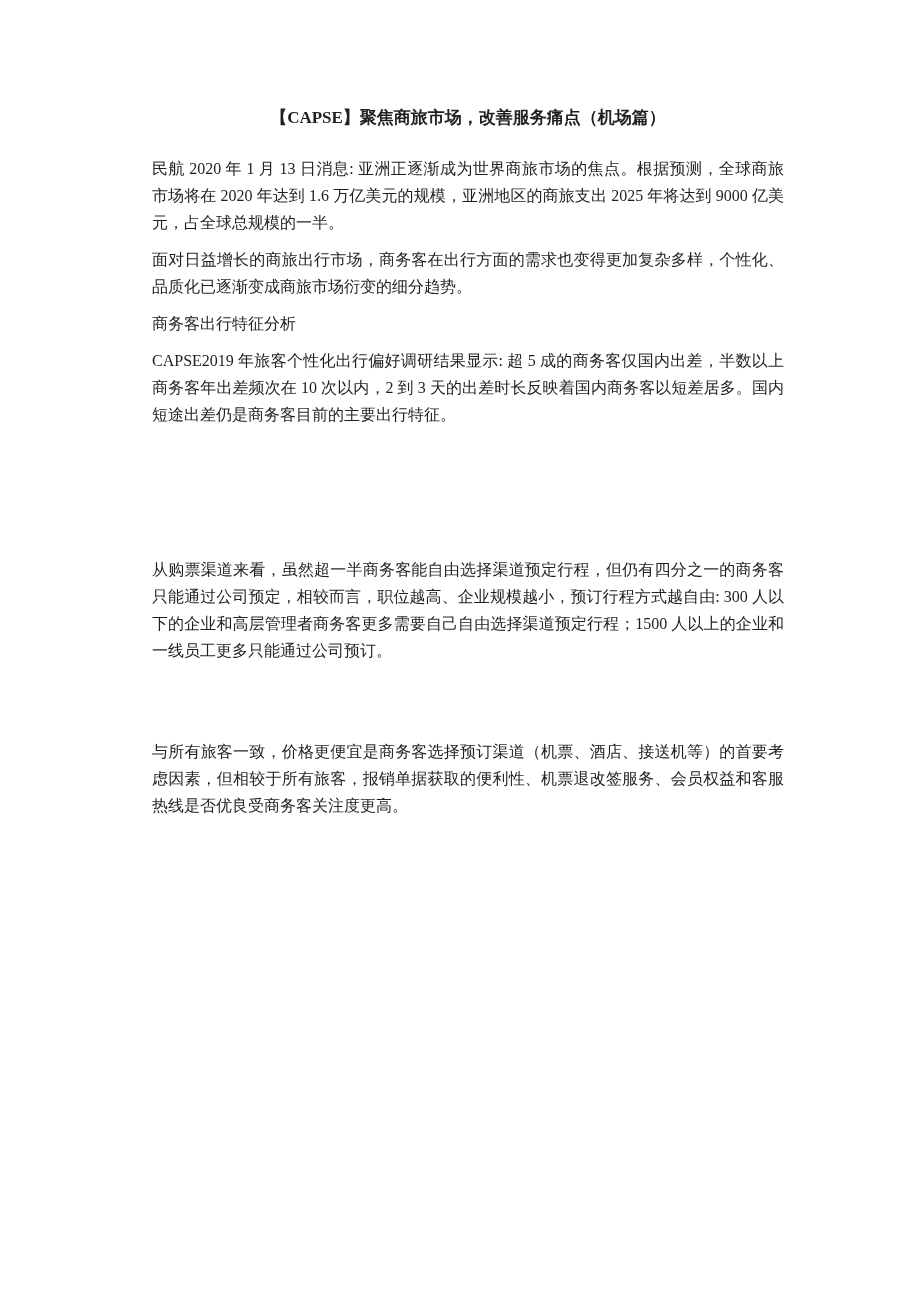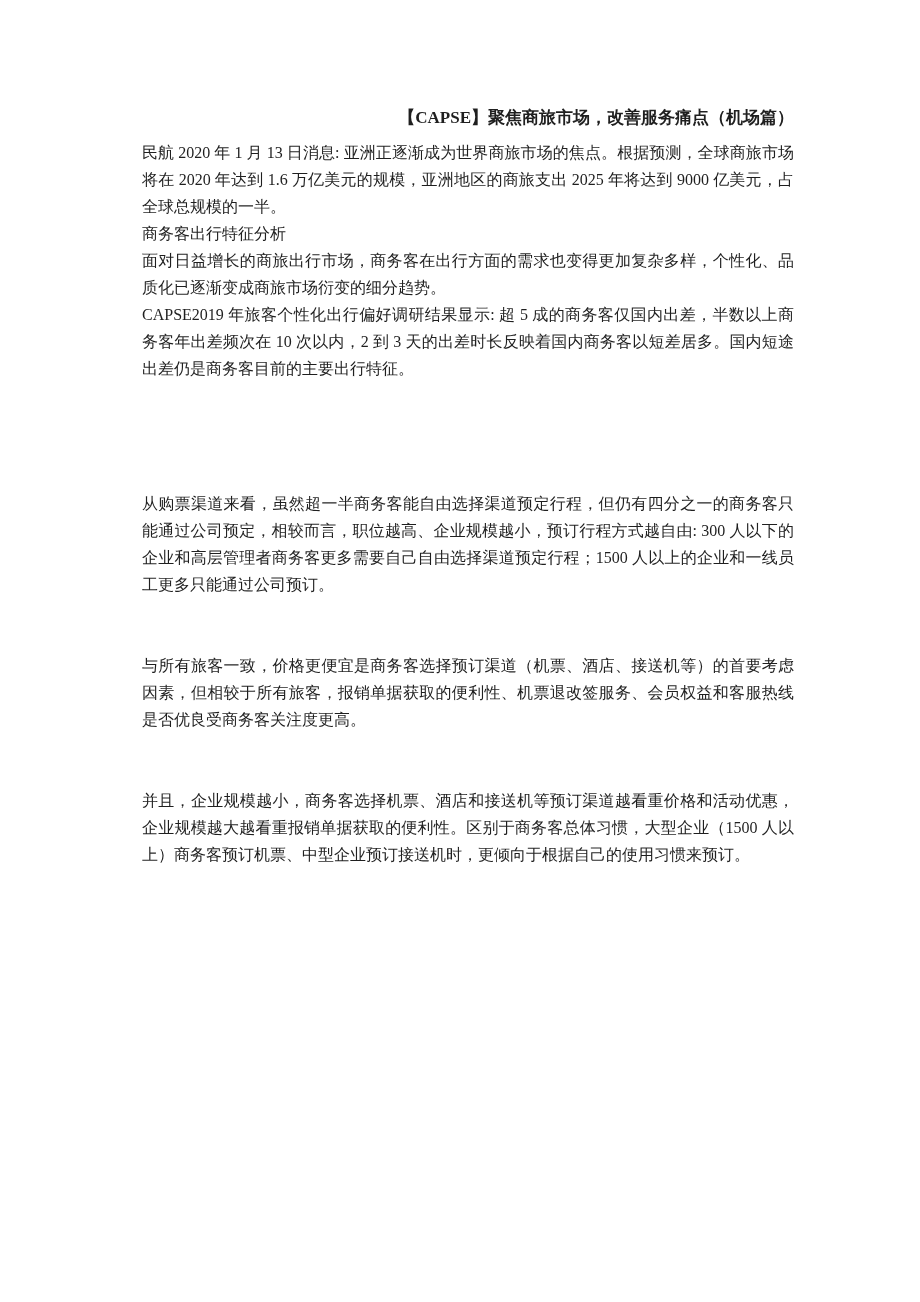--- a/index.html
+++ b/index.html
@@ -15,64 +15,63 @@
     color: #1f1f1f;
   }
   .page {
     box-sizing: border-box;
     width: 920px;
     height: 1302px;
     padding: 104px 126px 0 142px;
     background: #ffffff;
   }
   .doc-title {
-    text-align: right;
+    text-align: center;
     font-weight: bold;
     font-size: 17px;
     line-height: 27px;
-    margin: 0 0 8px 0;
+    margin: 0 0 24px 0;
   }
   p.body-para {
-    margin: 0;
+    margin: 10px;
     font-size: 16px;
     line-height: 27px;
     text-align: justify;
     text-justify: inter-character;
     word-break: break-all;
   }
   .blank-gap {
     height: 54px;
   }
 </style>
 </head>
 <body>
 
 <div class="page">
 
   <h1 class="doc-title">【CAPSE】聚焦商旅市场，改善服务痛点（机场篇）</h1>
 
   <p class="body-para">民航 2020 年 1 月 13 日消息: 亚洲正逐渐成为世界商旅市场的焦点。根据预测，全球商旅市场将在 2020 年达到 1.6 万亿美元的规模，亚洲地区的商旅支出 2025 年将达到 9000 亿美元，占全球总规模的一半。</p>
 
 
+  <p class="body-para">面对日益增长的商旅出行市场，商务客在出行方面的需求也变得更加复杂多样，个性化、品质化已逐渐变成商旅市场衍变的细分趋势。</p>
+
   <p class="body-para">商务客出行特征分析</p>
-
-  <p class="body-para">面对日益增长的商旅出行市场，商务客在出行方面的需求也变得更加复杂多样，个性化、品质化已逐渐变成商旅市场衍变的细分趋势。</p>
 
   <p class="body-para">CAPSE2019 年旅客个性化出行偏好调研结果显示: 超 5 成的商务客仅国内出差，半数以上商务客年出差频次在 10 次以内，2 到 3 天的出差时长反映着国内商务客以短差居多。国内短途出差仍是商务客目前的主要出行特征。</p>
 
 
   <div class="blank-gap"></div>
 
 
   <div class="blank-gap"></div>
 
 
   <p class="body-para">从购票渠道来看，虽然超一半商务客能自由选择渠道预定行程，但仍有四分之一的商务客只能通过公司预定，相较而言，职位越高、企业规模越小，预订行程方式越自由: 300 人以下的企业和高层管理者商务客更多需要自己自由选择渠道预定行程；1500 人以上的企业和一线员工更多只能通过公司预订。</p>
 
   <div class="blank-gap"></div>
 
   <p class="body-para">与所有旅客一致，价格更便宜是商务客选择预订渠道（机票、酒店、接送机等）的首要考虑因素，但相较于所有旅客，报销单据获取的便利性、机票退改签服务、会员权益和客服热线是否优良受商务客关注度更高。</p>
 
   <div class="blank-gap"></div>
 
-  <p class="body-para">并且，企业规模越小，商务客选择机票、酒店和接送机等预订渠道越看重价格和活动优惠，企业规模越大越看重报销单据获取的便利性。区别于商务客总体习惯，大型企业（1500 人以上）商务客预订机票、中型企业预订接送机时，更倾向于根据自己的使用习惯来预订。</p>
 
 </div>
 
 </body></html>

